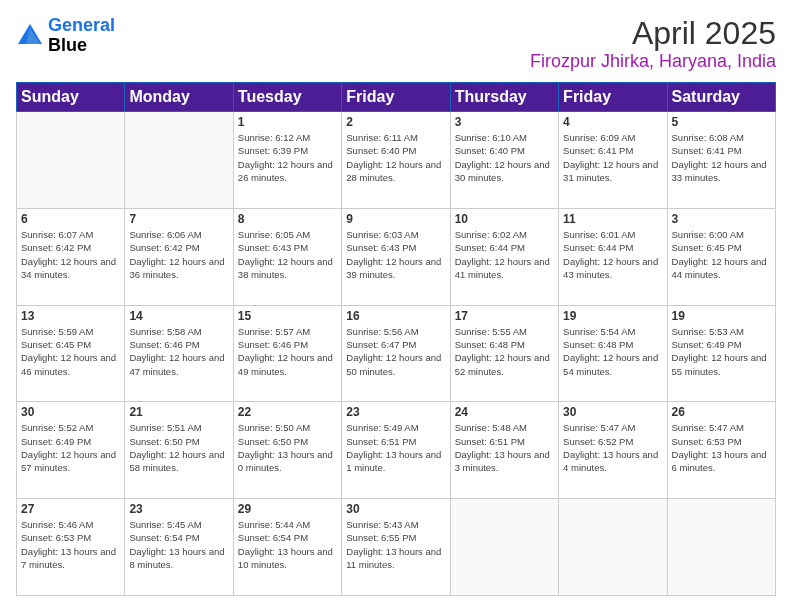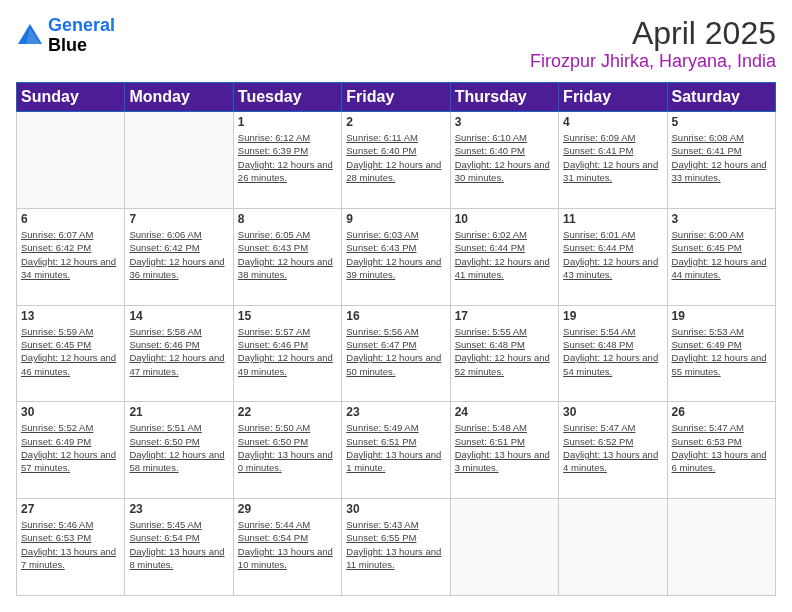--- a/index.html
+++ b/index.html
@@ -81,21 +81,20 @@
     .day-num {
       font-size: 12px;
       font-weight: bold;
       color: #333;
       display: block;
       margin-bottom: 2px;
     }
     .day-info {
       line-height: 1.4;
       color: #444;
-      text-decoration: underline;
     }
     .empty-cell {
       background: #f9f9f9;
     }
   </style>
 </head>
 <body>
 
 <div class="page">
   <div class="header">

